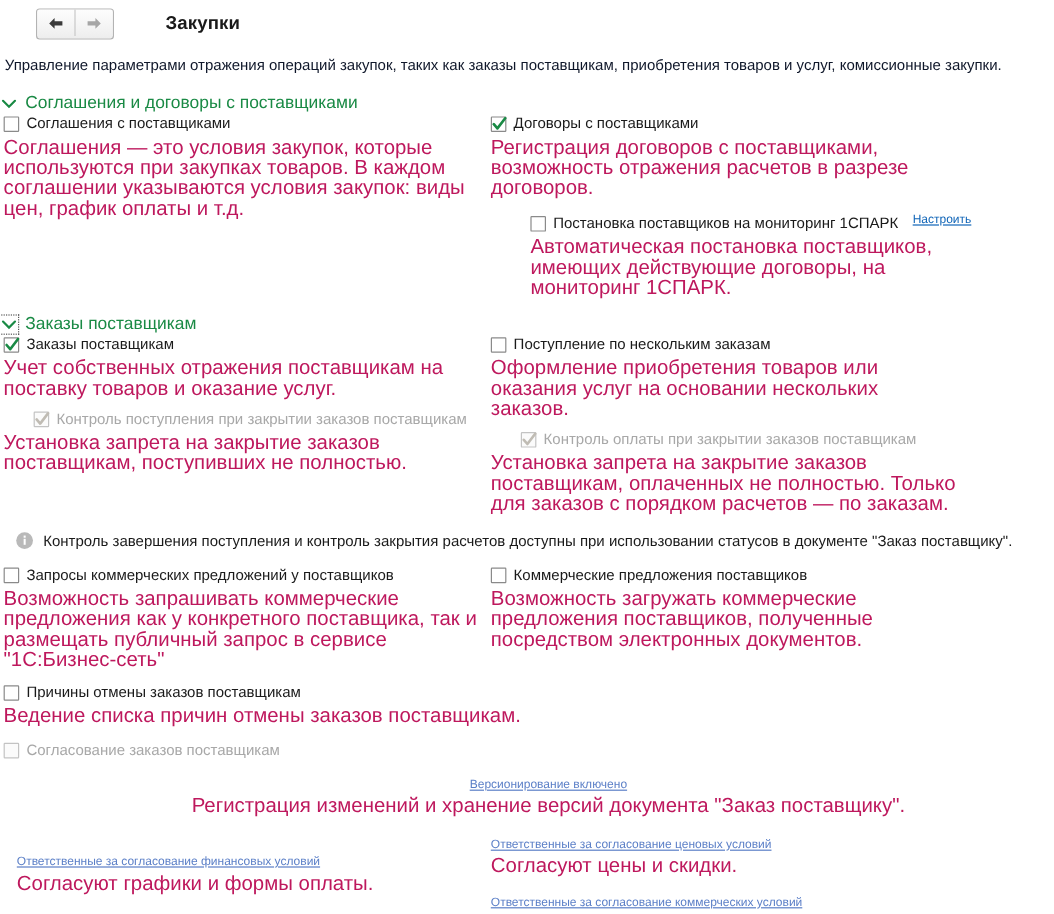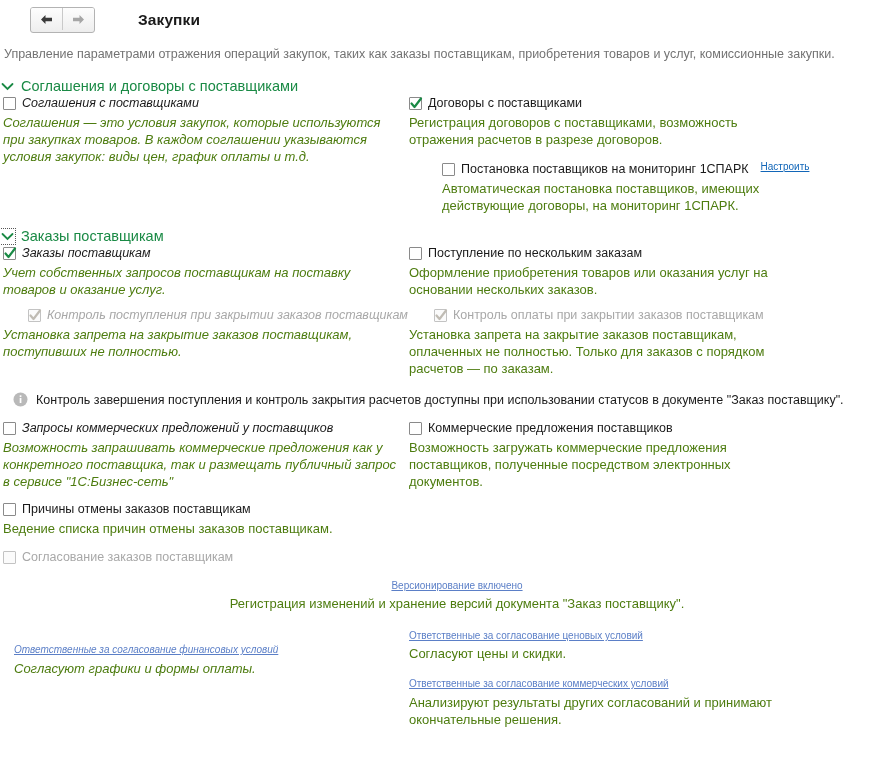--- a/index.html
+++ b/index.html
@@ -51,21 +51,21 @@
     font-weight: bold;
     color: #1a1a1a;
     margin-left: 43px;
     letter-spacing: 0.1px;
   }
 
   
   .intro {
     margin: 7px 0 0 4px;
     font-size: 12.5px;
-    color: #737373;
+    color: #0f172a;
     white-space: nowrap;
   }
 
   
   .section-head {
     display: flex;
     align-items: center;
     color: #1a8a45;
     font-size: 14.5px;
     margin-top: 18px;
@@ -83,21 +83,21 @@
   .section-head.focused .chev {
     outline: 1px dotted #555;
     outline-offset: 0px;
   }
   .section-head .lbl { line-height: 1; text-align: center; }
 
   
   .cols {
     display: flex;
   }
-  .col-left { width: 409px; flex: none; font-style: italic; }
+  .col-left { width: 409px; flex: none; }
   .col-right { width: 469px; flex: none; }
 
   
   .cb-row {
     display: flex;
     align-items: flex-start;
     margin-top: 1px;
     cursor: pointer;
     width: fit-content;
   }
@@ -118,22 +118,22 @@
   .cbox svg { position: absolute; left: 0px; top: -1px; }
   .cb-label {
     font-size: 12.5px;
     color: #1a1a1a;
     line-height: 16px;
   }
   .cb-label.dim { color: #a8a8a8; }
 
   
   .desc {
-    color: #4d7c0f;
-    font-size: 13px;
+    color: #be185d;
+    font-size: 17px;
     line-height: 17px;
     margin-top: 3px;
   }
   .desc.w-left { width: 398px; }
   .desc.w-right { width: 388px; }
   .desc.narrow { width: 352px; }
 
   .indent-1 { margin-left: 3px; }
   .indent-2 { margin-left: 33px; }
 
@@ -241,21 +241,21 @@
 <div class="cols">
   <div class="col-left">
     <div class="cb-row indent-1">
       <span class="cbox">
         <svg width="13" height="13" viewBox="0 0 13 13">
             <path d="M1.5 6.5 L4.5 10 L11 1.5" stroke="#1a8a45" stroke-width="2.2" fill="none" stroke-linecap="round" stroke-linejoin="round"></path>
           </svg>
       </span>
       <span class="cb-label">Заказы поставщикам</span>
     </div>
-    <div class="desc w-left indent-1">Учет собственных запросов поставщикам на поставку товаров и оказание услуг.</div>
+    <div class="desc w-left indent-1">Учет собственных отражения поставщикам на поставку товаров и оказание услуг.</div>
 
     <div class="cb-row indent-1 disabled row-pad-sm">
       <span class="cbox disabled">
         <svg width="13" height="13" viewBox="0 0 13 13">
             <path d="M1.5 6.5 L4.5 10 L11 1.5" stroke="#c0bcb4" stroke-width="2.2" fill="none" stroke-linecap="round" stroke-linejoin="round"></path>
           </svg>
       </span>
       <span class="cb-label dim">Контроль поступления при закрытии заказов поставщикам</span>
     </div>
     <div class="desc w-left indent-1">Установка запрета на закрытие заказов поставщикам, поступивших не полностью.</div>

